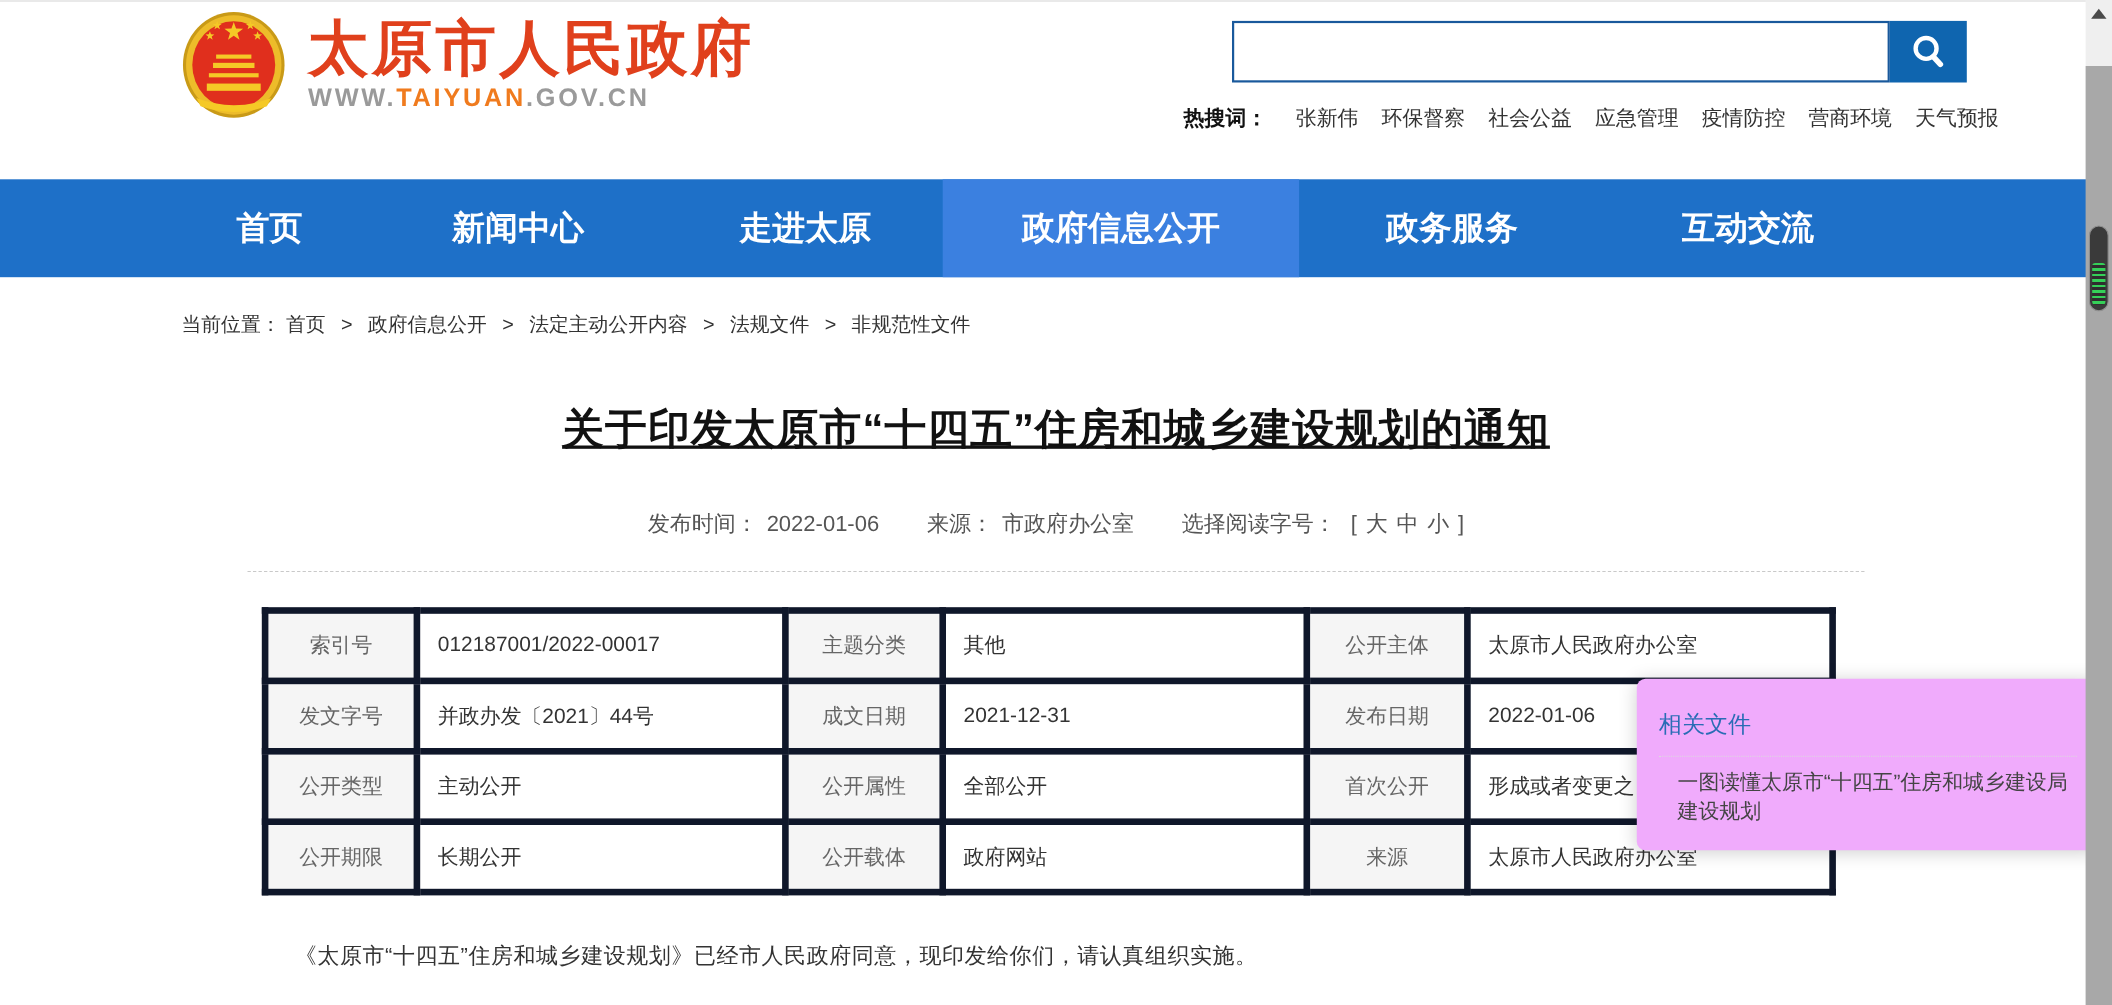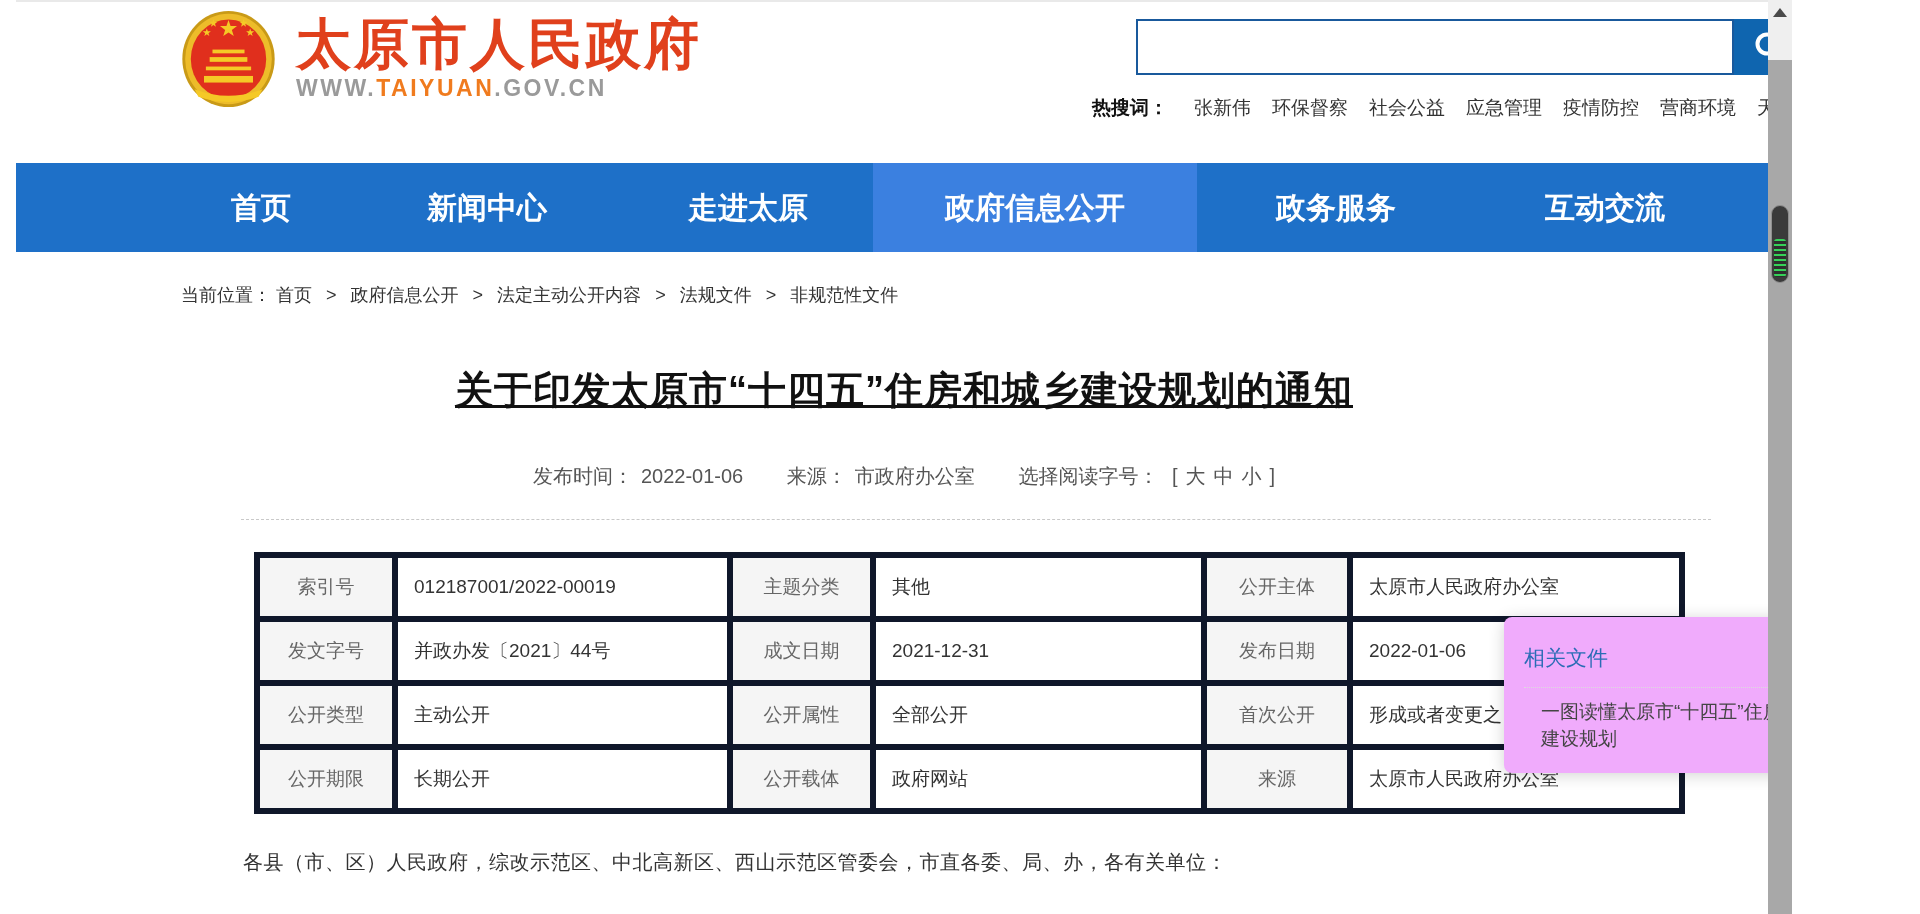--- a/index.html
+++ b/index.html
@@ -1,18 +1,18 @@
 <!DOCTYPE html>
 <html><head>
 <meta charset="utf-8">
 <style>
   * { margin:0; padding:0; box-sizing:border-box; }
   html,body { width:1920px; height:914px; overflow:hidden; background:#fff;
               font-family:"Liberation Sans","DejaVu Sans",sans-serif; }
-  .page { position:relative; width:1776px; height:914px; overflow:hidden;margin-left:16px; }
+  .page { position:relative; width:1920px; height:914px; overflow:hidden; }
   .top-line { height:2px; background:#e9e9e9; }
 
   
   .header { position:relative; height:161px; background:#fff; }
   .logo { position:absolute; left:165px; top:8px; display:flex; align-items:center; gap:20px; }
   .emblem { width:95px; height:98px; }
   .site-name { font-size:55px; font-weight:bold; color:#e0401c; letter-spacing:3px; line-height:1.05; }
   .site-url { font-size:23px; font-weight:bold; color:#9a9a9a; letter-spacing:2.5px; margin-top:2px; }
   .site-url .hl { color:#f07b1e; }
 
@@ -157,21 +157,21 @@
     <span class="gap">选择阅读字号：</span>
     <span>[</span><span class="size-link">大</span><span class="size-link">中</span><span class="size-link">小</span><span>]</span>
   </div>
 
   <div class="divider"></div>
 
   <table class="info-table">
     <tbody>
         <tr>
       <td class="cell-label w-l1">索引号</td>
-      <td class="cell-value w-v1">012187001/2022-00019</td>
+      <td class="cell-value w-v1">012187001/2022-00017</td>
       <td class="cell-label w-l2">主题分类</td>
       <td class="cell-value w-v2">其他</td>
       <td class="cell-label w-l3">公开主体</td>
       <td class="cell-value w-v3">太原市人民政府办公室</td>
     </tr>
     <tr>
       <td class="cell-label">发文字号</td>
       <td class="cell-value">并政办发〔2021〕44号</td>
       <td class="cell-label">成文日期</td>
       <td class="cell-value">2021-12-31</td>
@@ -190,21 +190,20 @@
       <td class="cell-label">公开期限</td>
       <td class="cell-value">长期公开</td>
       <td class="cell-label">公开载体</td>
       <td class="cell-value">政府网站</td>
       <td class="cell-label">来源</td>
       <td class="cell-value">太原市人民政府办公室</td>
     </tr>
   </tbody>
     </table>
 
-  <p class="para-1">各县（市、区）人民政府，综改示范区、中北高新区、西山示范区管委会，市直各委、局、办，各有关单位：</p>
   <p class="para-2">《太原市“十四五”住房和城乡建设规划》已经市人民政府同意，现印发给你们，请认真组织实施。</p>
 
   <div class="related-panel">
     <div class="panel-title">相关文件</div>
     <div class="panel-divider"></div>
     <div class="panel-link">一图读懂太原市“十四五”住房和城乡建设局建设规划</div>
   </div>
 
   <div class="scrollbar">
     <div class="sb-track"></div>

